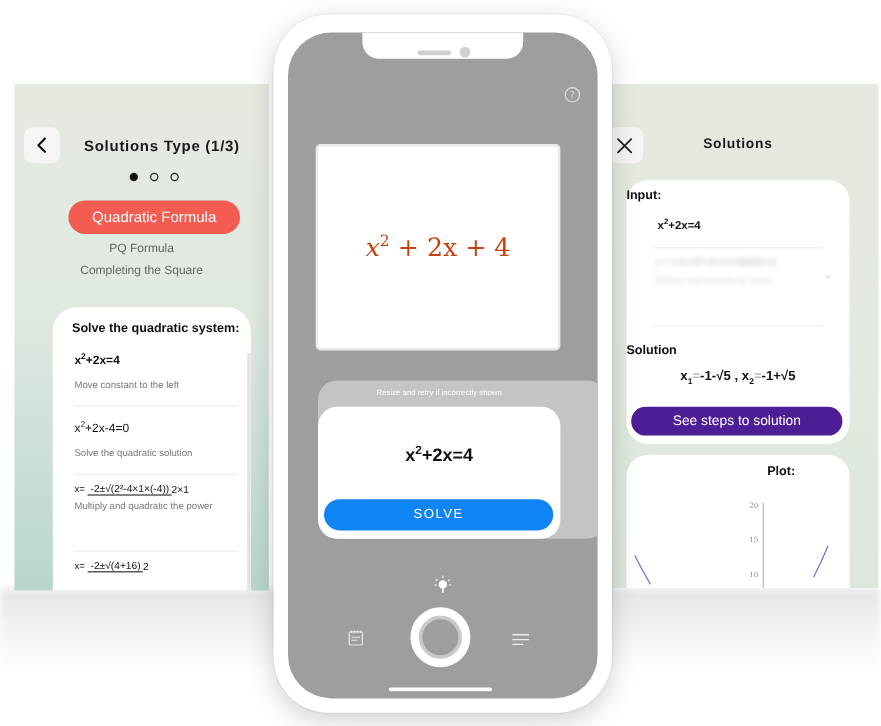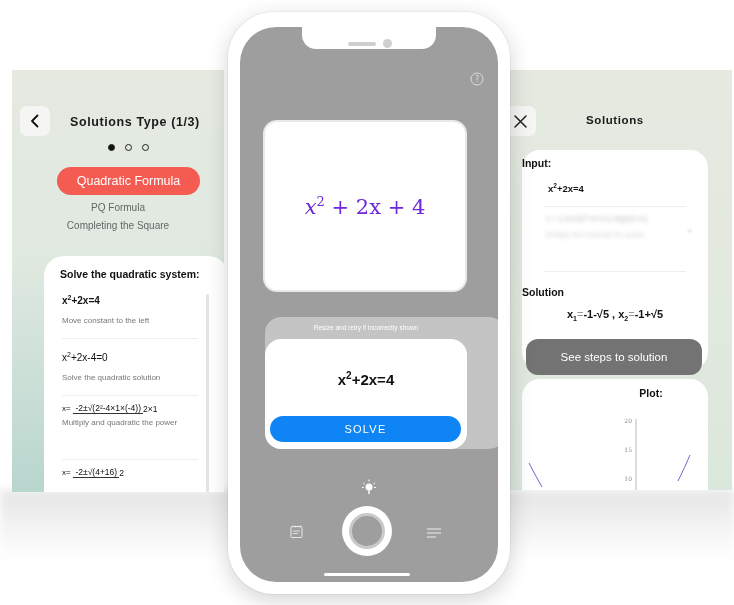--- a/index.html
+++ b/index.html
@@ -36,21 +36,21 @@
   .dot.active { background: #111; }
   .pill-red {
     position: absolute; left: 45px; top: 97px; width: 143px; height: 28px; border-radius: 14px;
     background: #f45c52; color: #fff; font-size: 12.5px; display: flex; align-items: center; justify-content: center;
   }
   .method-opt { position: absolute; width: 212px; text-align: center; font-size: 10px; color: #666; left: 0; }
   .method-opt.a { top: 132px; left: 2px; width: 208px;}
   .method-opt.b { top: 150px; left: 2px; width: 208px;}
 
   .steps-card {
-    position: absolute; left: 32px; top: 186px; width: 184px; height: 260px;
+    position: absolute; left: 32px; top: 186px; width: 165px; height: 260px;
     background: #fff; border-radius: 20px 20px 0 0; overflow: hidden;
   }
   .steps-card h3 { position: absolute; left: 16px; top: 12px; font-size: 10.5px; font-weight: bold; color: #111; }
   .steps-scroll { position: absolute; left: 162px; top: 38px; width: 3px; height: 240px; background: #e4e4e4; border-radius: 2px; }
   .step { position: absolute; left: 18px; width: 136px; }
   .step .eq { font-size: 10px; font-weight: bold; color: #111; white-space: nowrap; }
   .step .eq.light { font-weight: normal; }
   .step .eq sup { font-size: 7px; }
   .step .desc { font-size: 8px; color: #777; margin-top: 10px; white-space: nowrap; }
   .step-div { position: absolute; left: 18px; width: 136px; height: 1px; background: #eee; }
@@ -73,22 +73,22 @@
   .sol-card .input-eq sup { font-size: 6.5px; }
   .sol-card .sep { position: absolute; left: 22px; width: 142px; height: 1px; background: #eee; }
   .blurred { position: absolute; left: 24px; top: 64px; width: 150px; height: 50px; filter: blur(2px); opacity: 0.35; }
   .blurred .b-eq { font-size: 8px; }
   .blurred .b-desc { font-size: 7px; color: #777; margin-top: 8px; }
   .chev { position: absolute; left: 164px; top: 74px; font-size: 9px; color: #bbb; filter: blur(1px); }
   .sol-eq { position: absolute; left: 0; width: 186px; text-align: center; top: 158px; font-size: 11px; font-weight: bold; white-space: nowrap; }
   .sol-eq sub { font-size: 7px; }
   .sol-eq .op { color: #999; font-weight: normal; }
   .steps-btn {
-    position: absolute; left: 4px; top: 189px; width: 176px; height: 36px; border-radius: 12px;
-    background: #737373; color: #fff; font-size: 11.5px; display:flex; align-items:center; justify-content:center;
+    position: absolute; left: 4px; top: 189px; width: 176px; height: 24px; border-radius: 12px;
+    background: #4c1d95; color: #fff; font-size: 11.5px; display:flex; align-items:center; justify-content:center;
   }
   .plot-card {
     position: absolute; left: 12px; top: 309px; width: 186px; height: 140px; background: #fff; border-radius: 18px; overflow: hidden; padding-left: 36px;
   }
   .plot-card .lbl { position: absolute; width: 186px; text-align: center; top: 8px; font-size: 10.5px; font-weight: bold; }
   .plot-card svg { position: absolute; left: 0; top: 0; }
 
   
   .phone {
     position: absolute; left: 228px; top: 12px; width: 282px; height: 582px;
@@ -100,23 +100,23 @@
     background: #9e9e9e; border-radius: 36px; overflow: hidden;
   }
   .notch {
     position: absolute; left: 62px; top: 0; width: 134px; height: 22px; background: #fff;
     border-radius: 0 0 14px 14px;
   }
   .speaker { position: absolute; left: 108px; top: 15px; width: 28px; height: 4px; border-radius: 2px; background: #cfcfcf; }
   .camera { position: absolute; left: 143px; top: 12px; width: 9px; height: 9px; border-radius: 50%; background: #cfcfcf; }
   .help-icon { position: absolute; left: 230px; top: 45px; width: 14px; height: 14px; }
   .formula-card {
-    position: absolute; left: 23px; top: 93px; width: 204px; height: 172px; background: #fff; border-radius: 14px;
+    position: absolute; left: 23px; top: 93px; width: 204px; height: 172px; background: #fff; border-radius: 4px;
     border: 2px solid #e9e9e9; display:flex; align-items:center; justify-content:center;
-    font-family: "DejaVu Serif", serif; font-size: 21px; color: #6d28d9;
+    font-family: "DejaVu Serif", serif; font-size: 21px; color: #c2410c;
   }
   .formula-card i { font-style: italic; }
   .formula-card sup { font-size: 13px; }
   .result-sheet {
     position: absolute; left: 25px; top: 290px; width: 240px; height: 132px; background: #c4c4c4; border-radius: 16px;
   }
   .hint { position: absolute; width: 202px; text-align: center; top: 7px; font-size: 6.5px; color: #fff; }
   .result-card {
     position: absolute; left: 0; top: 22px; width: 202px; height: 110px; background: #fff; border-radius: 16px;
   }

